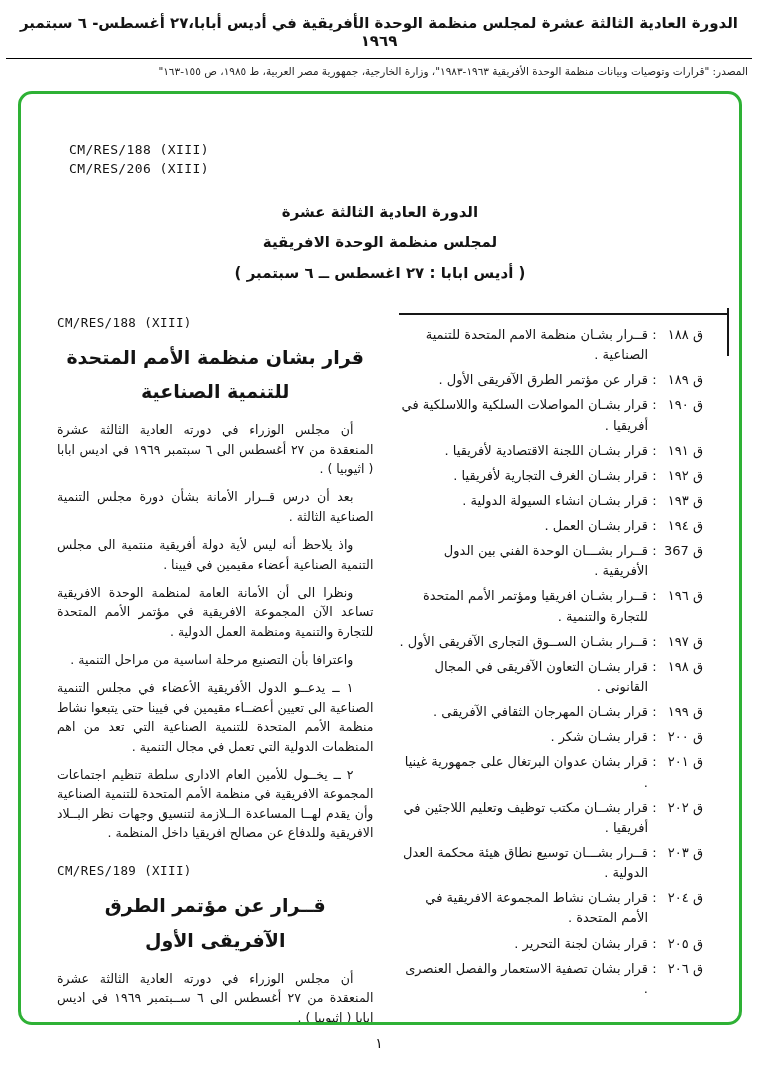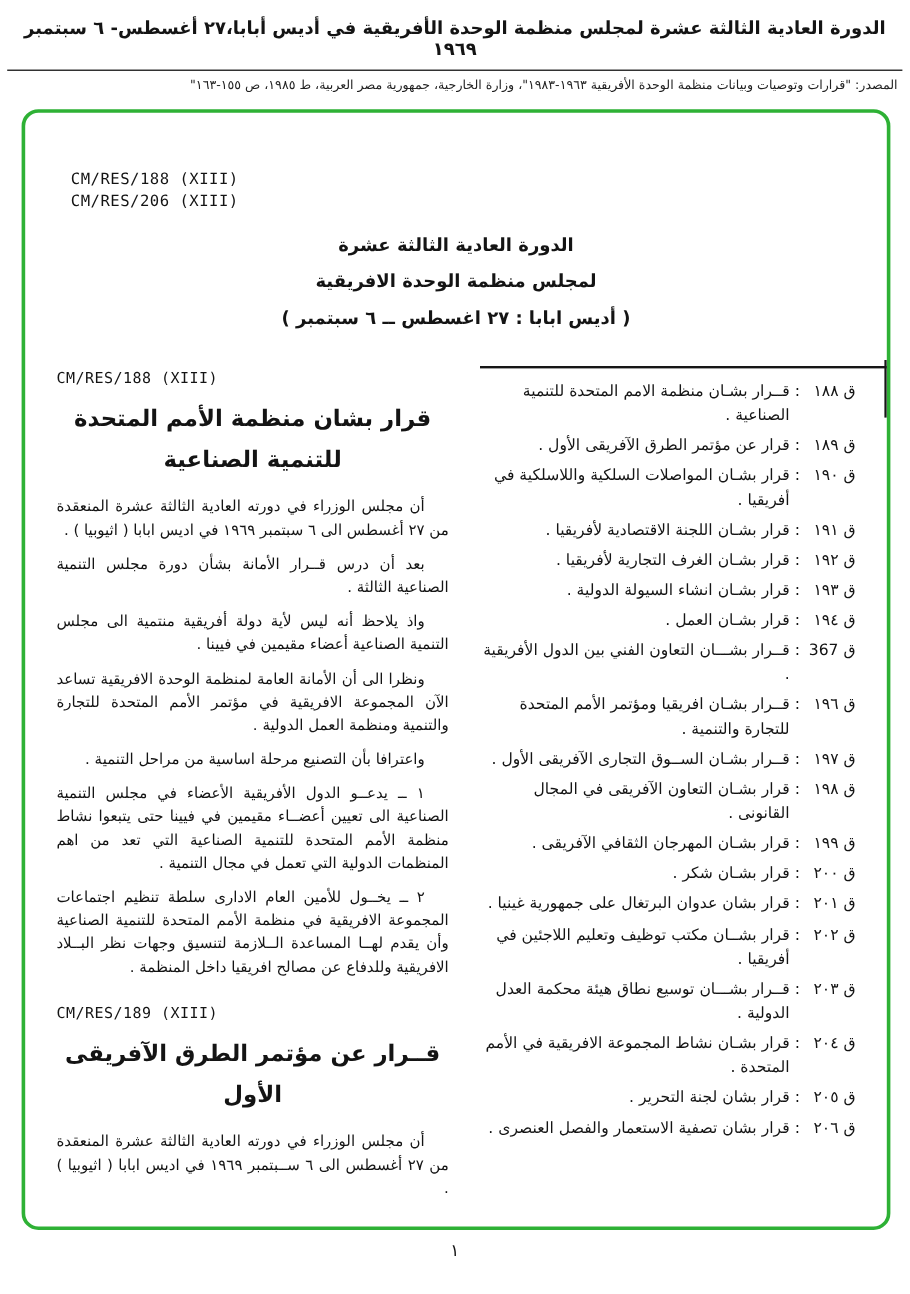--- a/index.html
+++ b/index.html
@@ -28,31 +28,31 @@
   
   .scan-frame{
     margin:12px 16px 0 18px;
     height:928px;
     border:3px solid #2eb135;
     border-radius:14px;
     background:#fff;
     position:relative;
     overflow:hidden;
   }
-  .scan-inner{padding:46px 22px 0;}
+  .scan-inner{padding:46px 32px 0;}
   .refs-top{
     direction:ltr;text-align:left;
     font-family:"DejaVu Sans Mono", monospace;
     font-size:13px;line-height:1.5;letter-spacing:.4px;
     margin-left:16px;
   }
   .doc-heading{
     direction:rtl;text-align:center;
     font-weight:bold;font-size:15px;line-height:2.05;
-    margin-top:10px;
+    margin-top:18px;
   }
   
   .columns{
     display:flex;direction:rtl;gap:26px;
     margin-top:24px;padding:0 4px;
   }
   .toc-col{
     width:47%;flex:0 0 auto;
     position:relative;
     padding-top:12px;
@@ -154,21 +154,21 @@
             <span class="toc-text">قرار بشـان انشاء السيولة الدولية .</span>
           </div>
         <div class="toc-item">
             <span class="toc-num">ق ١٩٤</span>
             <span class="toc-sep">:</span>
             <span class="toc-text">قرار بشـان العمل .</span>
           </div>
         <div class="toc-item">
             <span class="toc-num">ق 367</span>
             <span class="toc-sep">:</span>
-            <span class="toc-text">قــرار بشـــان التعاون الفني بين الدول الأفريقية .</span>
+            <span class="toc-text">قــرار بشـــان الوحدة الفني بين الدول الأفريقية .</span>
           </div>
         <div class="toc-item">
             <span class="toc-num">ق ١٩٦</span>
             <span class="toc-sep">:</span>
             <span class="toc-text">قــرار بشـان افريقيا ومؤتمر الأمم المتحدة للتجارة والتنمية .</span>
           </div>
         <div class="toc-item">
             <span class="toc-num">ق ١٩٧</span>
             <span class="toc-sep">:</span>
             <span class="toc-text">قــرار بشـان الســوق التجارى الآفريقى الأول .</span>

